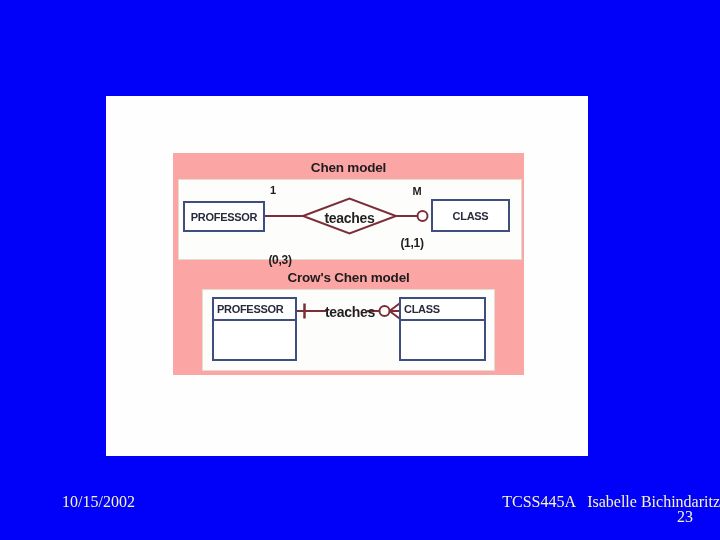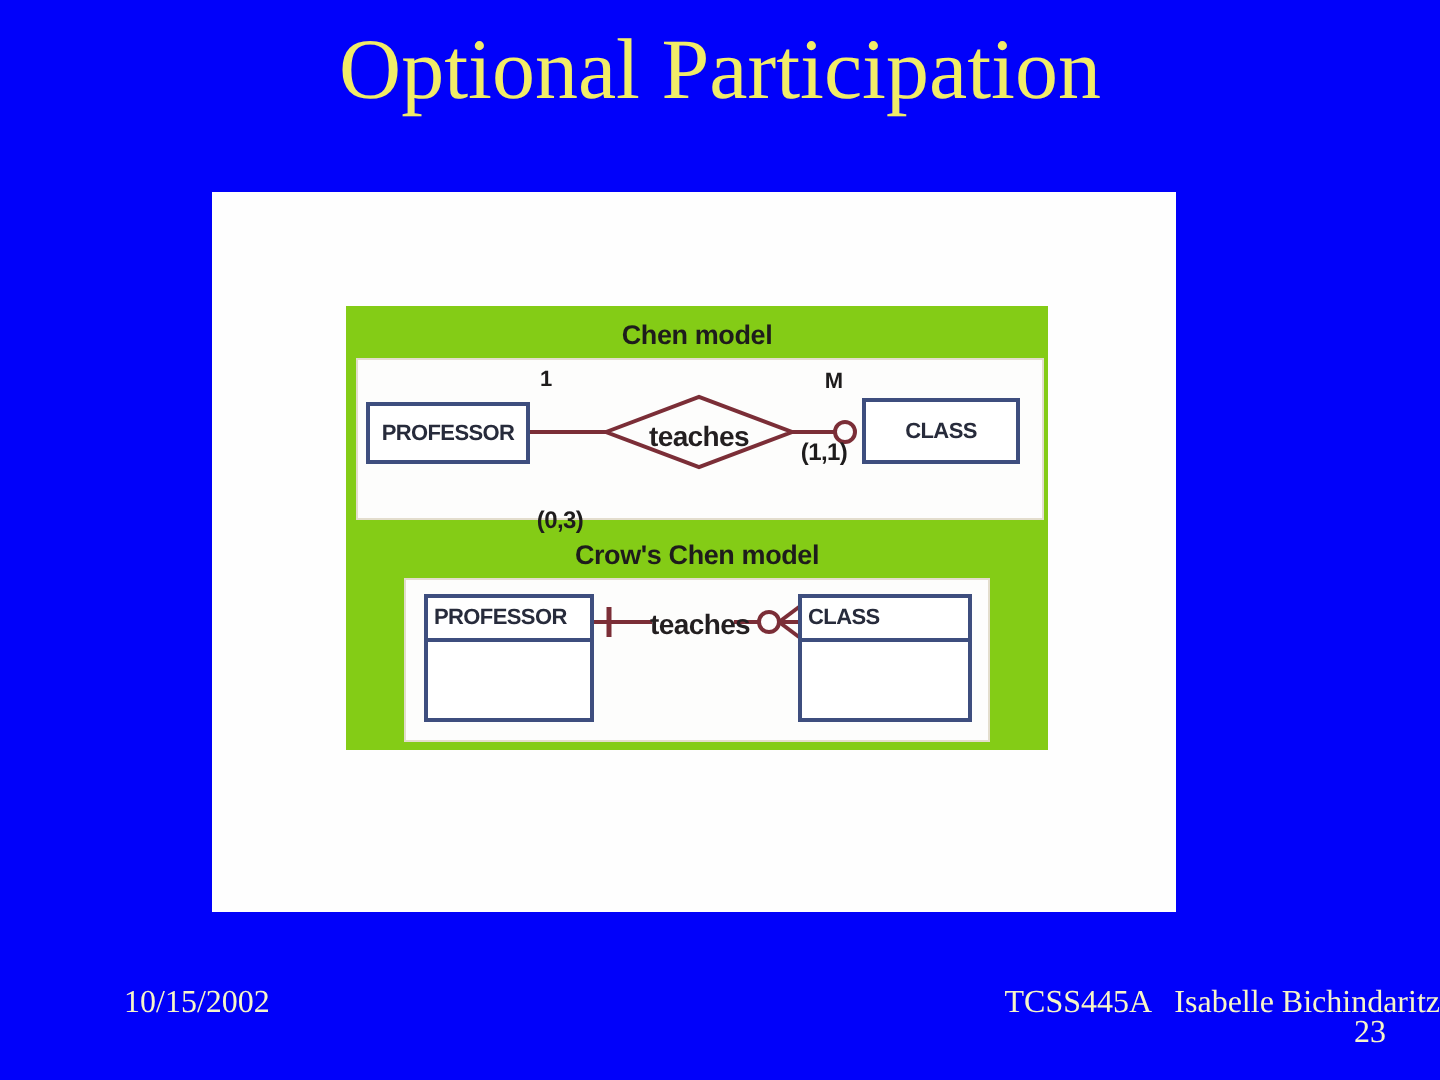--- a/index.html
+++ b/index.html
@@ -16,21 +16,21 @@
 
   
   .content-box{
     position:absolute;left:106px;top:96px;width:482px;height:360px;
     background:#fefefe;overflow:hidden;
   }
 
   
   .figure-panel{
     position:absolute;left:67px;top:57px;width:351px;height:222px;
-    background:#84cc16;
+    background:#fca5a5;
   }
   .model-heading{
     position:absolute;left:0;width:351px;text-align:center;
     font-size:13.5px;font-weight:700;color:#1e1c1c;letter-spacing:-0.2px;
     white-space:nowrap;
   }
   .chen-heading{top:7px;}
   .cf-heading{top:117px;}
 
   .diagram-canvas{position:absolute;background:#fdfdfc;border:1px solid #e3ddcd;box-sizing:border-box;}
@@ -83,21 +83,20 @@
   }
   .footer-date{left:62px;}
   .footer-center{left:0;width:720px;text-align:right;}
   .footer-page{left:677px;margin-top:15px;}
 </style>
 </head>
 <body>
 
 <div id="slide">
 
-  <div class="slide-title">Optional Participation</div>
 
   <div class="content-box">
 
     <div class="figure-panel">
 
       <div class="model-heading chen-heading">Chen model</div>
       <div class="diagram-canvas chen-canvas"></div>
 
       <div class="model-heading cf-heading">Crow's Chen model</div>
       <div class="diagram-canvas cf-canvas"></div>
@@ -119,21 +118,21 @@
           <line x1="216.5" y1="158" x2="226.5" y2="165.5" stroke="#7b2e37" stroke-width="2"></line>
         </g>
       </svg>
 
       <div class="entity-box chen-professor">PROFESSOR</div>
       <div class="entity-box chen-class">CLASS</div>
       <div class="dg-label rel-label" style="left:130px;top:57px;width:93px;">teaches</div>
       <div class="dg-label card-label" style="left:92px;top:31px;">1</div>
       <div class="dg-label card-label" style="left:236px;top:32px;">M</div>
       <div class="dg-label conn-label" style="left:85px;top:100px;">(0,3)</div>
-      <div class="dg-label conn-label" style="left:217px;top:66px;">(1,1)</div>
+      <div class="dg-label conn-label" style="left:217px;top:83px;">(1,1)</div>
 
       <div class="cf-table cf-professor">
         <div class="tbl-header">PROFESSOR</div>
       </div>
       <div class="cf-table cf-class">
         <div class="tbl-header">CLASS</div>
       </div>
       <div class="dg-label rel-label" style="left:152px;top:151px;width:44px;">teaches</div>
 
     </div>

